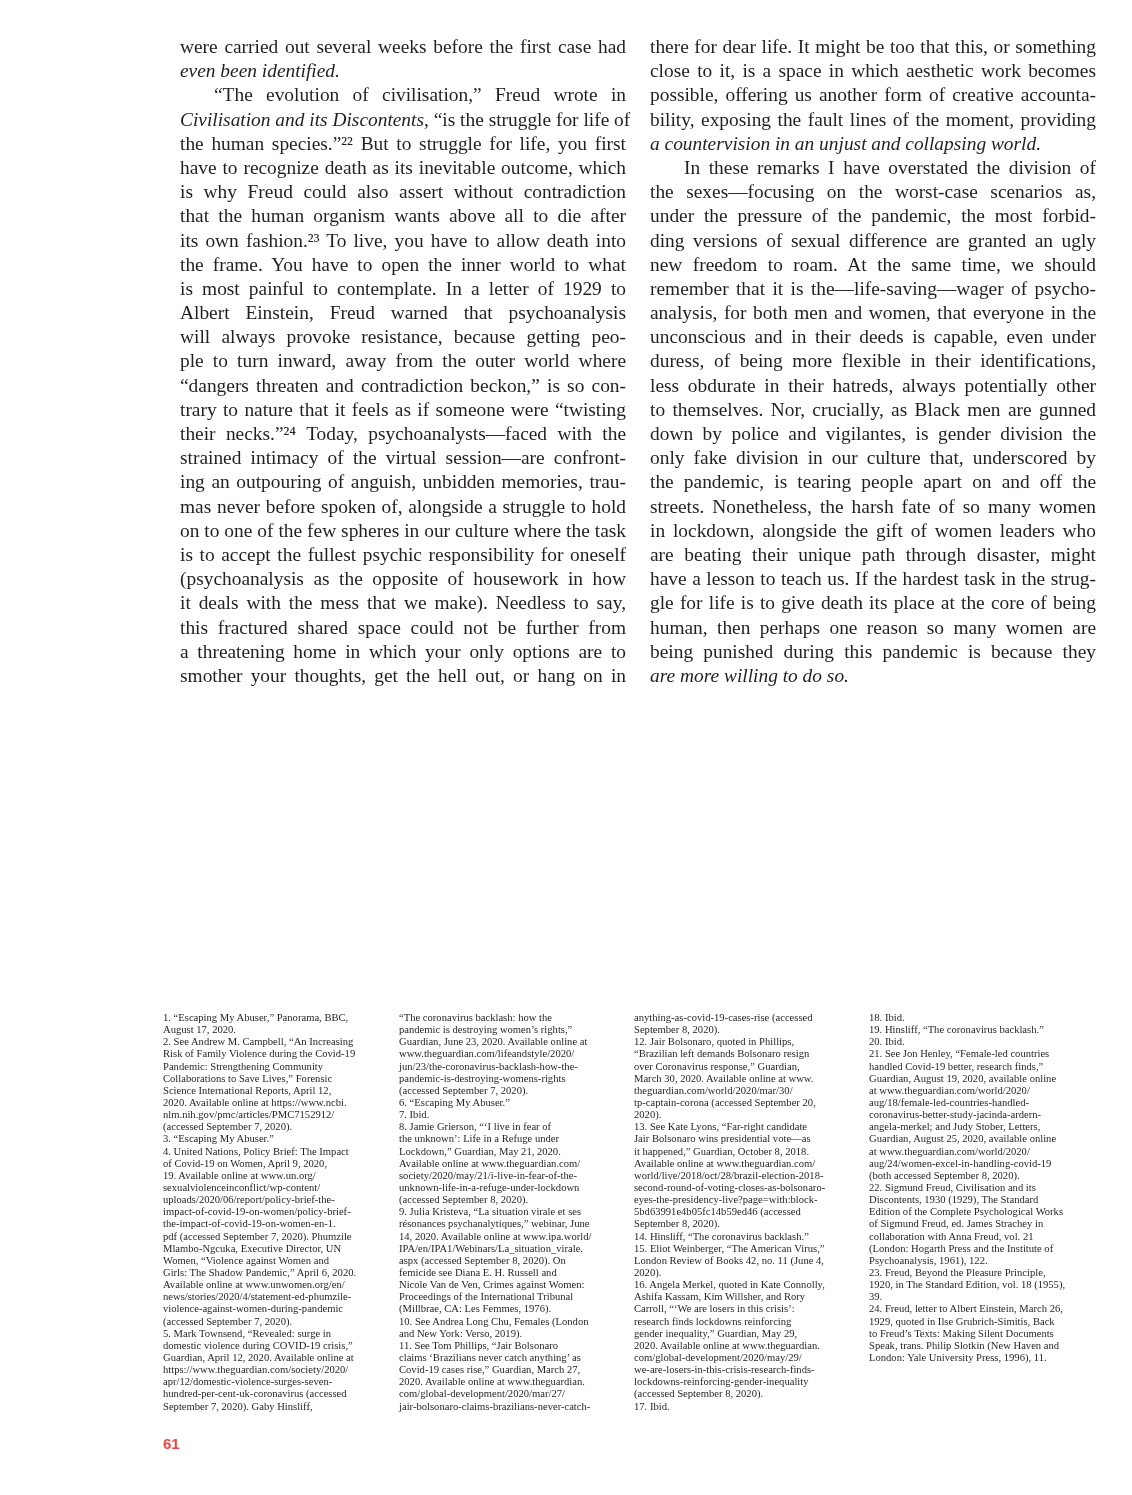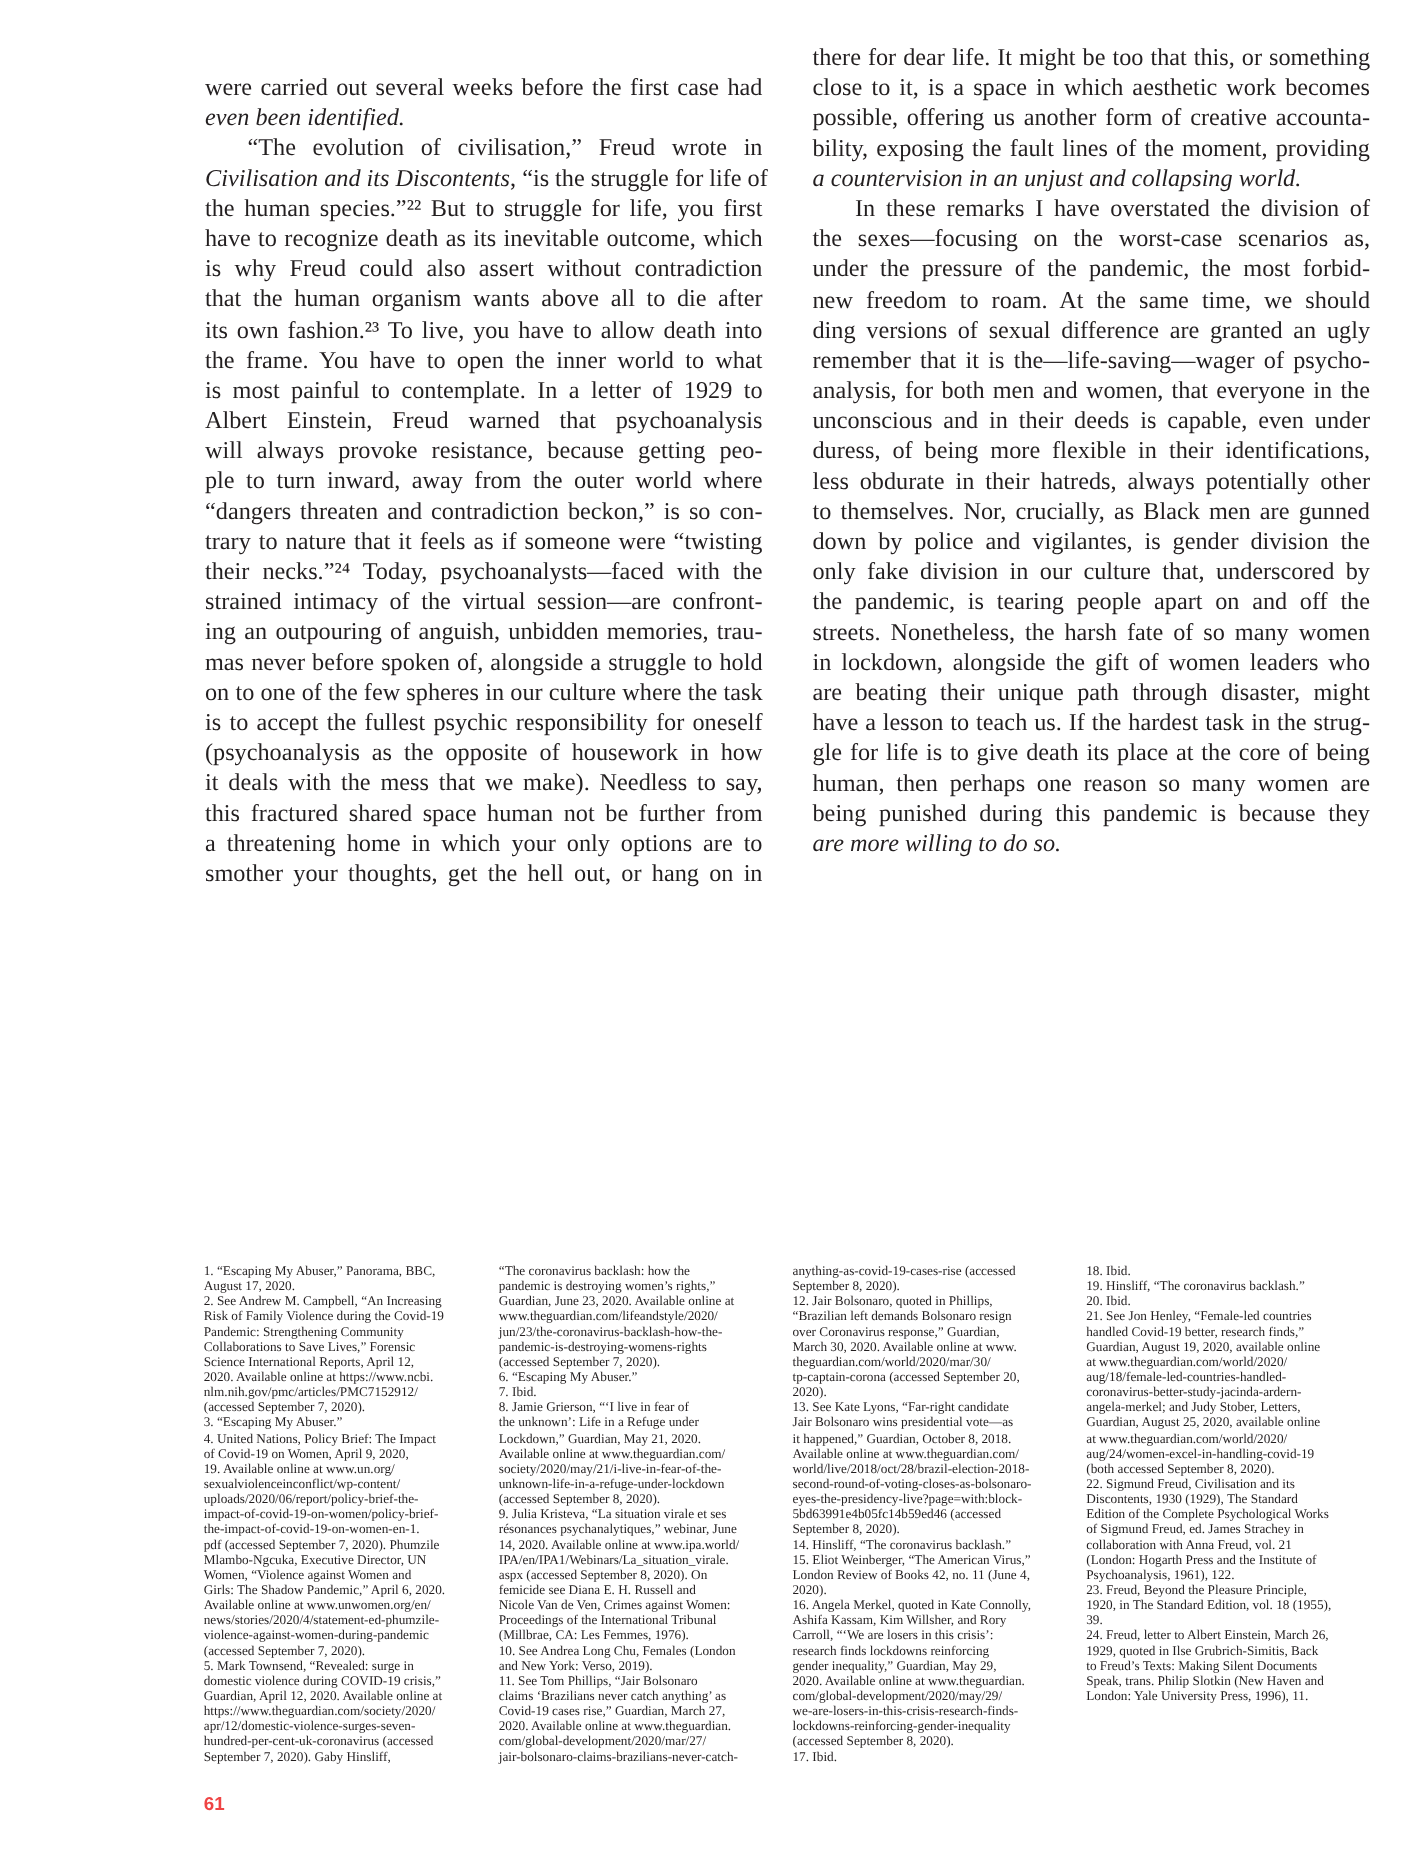--- a/index.html
+++ b/index.html
@@ -6,21 +6,21 @@
     body {
       width: 1132px; height: 1495px; position: relative; overflow: hidden;
       color: #231f20;
       font-family: "Liberation Serif", "DejaVu Serif", serif;
     }
     .body-col {
       position: absolute; top: 35px; width: 446px;
       font-size: 19.4px; line-height: 24.2px;
       text-align: justify;
     }
-    .body-col.left { left: 164px; margin-top: 24px; }
+    .body-col.left { left: 180px; }
     .body-col.right { left: 650px; }
     .line {
       display: block; white-space: nowrap; text-align: justify;
       text-align-last: justify; height: 24.2px; overflow: visible;
     }
     .line.last { text-align-last: left; font-style: italic; }
     .line.indent { padding-left: 34px; }
     .notes-col {
       position: absolute; top: 972px; width: 218px;
       font-size: 10.6px; line-height: 12.15px;
@@ -60,35 +60,35 @@
       <span class="line">“dangers threaten and contradiction beckon,” is so con-</span>
       <span class="line">trary to nature that it feels as if someone were “twisting</span>
       <span class="line">their necks.”²⁴ Today, psychoanalysts—faced with the</span>
       <span class="line">strained intimacy of the virtual session—are confront-</span>
       <span class="line">ing an outpouring of anguish, unbidden memories, trau-</span>
       <span class="line">mas never before spoken of, alongside a struggle to hold</span>
       <span class="line">on to one of the few spheres in our culture where the task</span>
       <span class="line">is to accept the fullest psychic responsibility for oneself</span>
       <span class="line">(psychoanalysis as the opposite of housework in how</span>
       <span class="line">it deals with the mess that we make). Needless to say,</span>
-      <span class="line">this fractured shared space human not be further from</span>
+      <span class="line">this fractured shared space could not be further from</span>
       <span class="line">a threatening home in which your only options are to</span>
       <span class="line">smother your thoughts, get the hell out, or hang on in</span>
     </div>
   <div class="body-col right">
       <span class="line">there for dear life. It might be too that this, or something</span>
       <span class="line">close to it, is a space in which aesthetic work becomes</span>
       <span class="line">possible, offering us another form of creative accounta-</span>
       <span class="line">bility, exposing the fault lines of the moment, providing</span>
       <span class="line last">a countervision in an unjust and collapsing world.</span>
       <span class="line indent">In these remarks I have overstated the division of</span>
       <span class="line">the sexes—focusing on the worst-case scenarios as,</span>
       <span class="line">under the pressure of the pandemic, the most forbid-</span>
+      <span class="line">ding versions of sexual difference are granted an ugly</span>
       <span class="line">new freedom to roam. At the same time, we should</span>
-      <span class="line">ding versions of sexual difference are granted an ugly</span>
       <span class="line">remember that it is the—life-saving—wager of psycho-</span>
       <span class="line">analysis, for both men and women, that everyone in the</span>
       <span class="line">unconscious and in their deeds is capable, even under</span>
       <span class="line">duress, of being more flexible in their identifications,</span>
       <span class="line">less obdurate in their hatreds, always potentially other</span>
       <span class="line">to themselves. Nor, crucially, as Black men are gunned</span>
       <span class="line">down by police and vigilantes, is gender division the</span>
       <span class="line">only fake division in our culture that, underscored by</span>
       <span class="line">the pandemic, is tearing people apart on and off the</span>
       <span class="line">streets. Nonetheless, the harsh fate of so many women</span>

